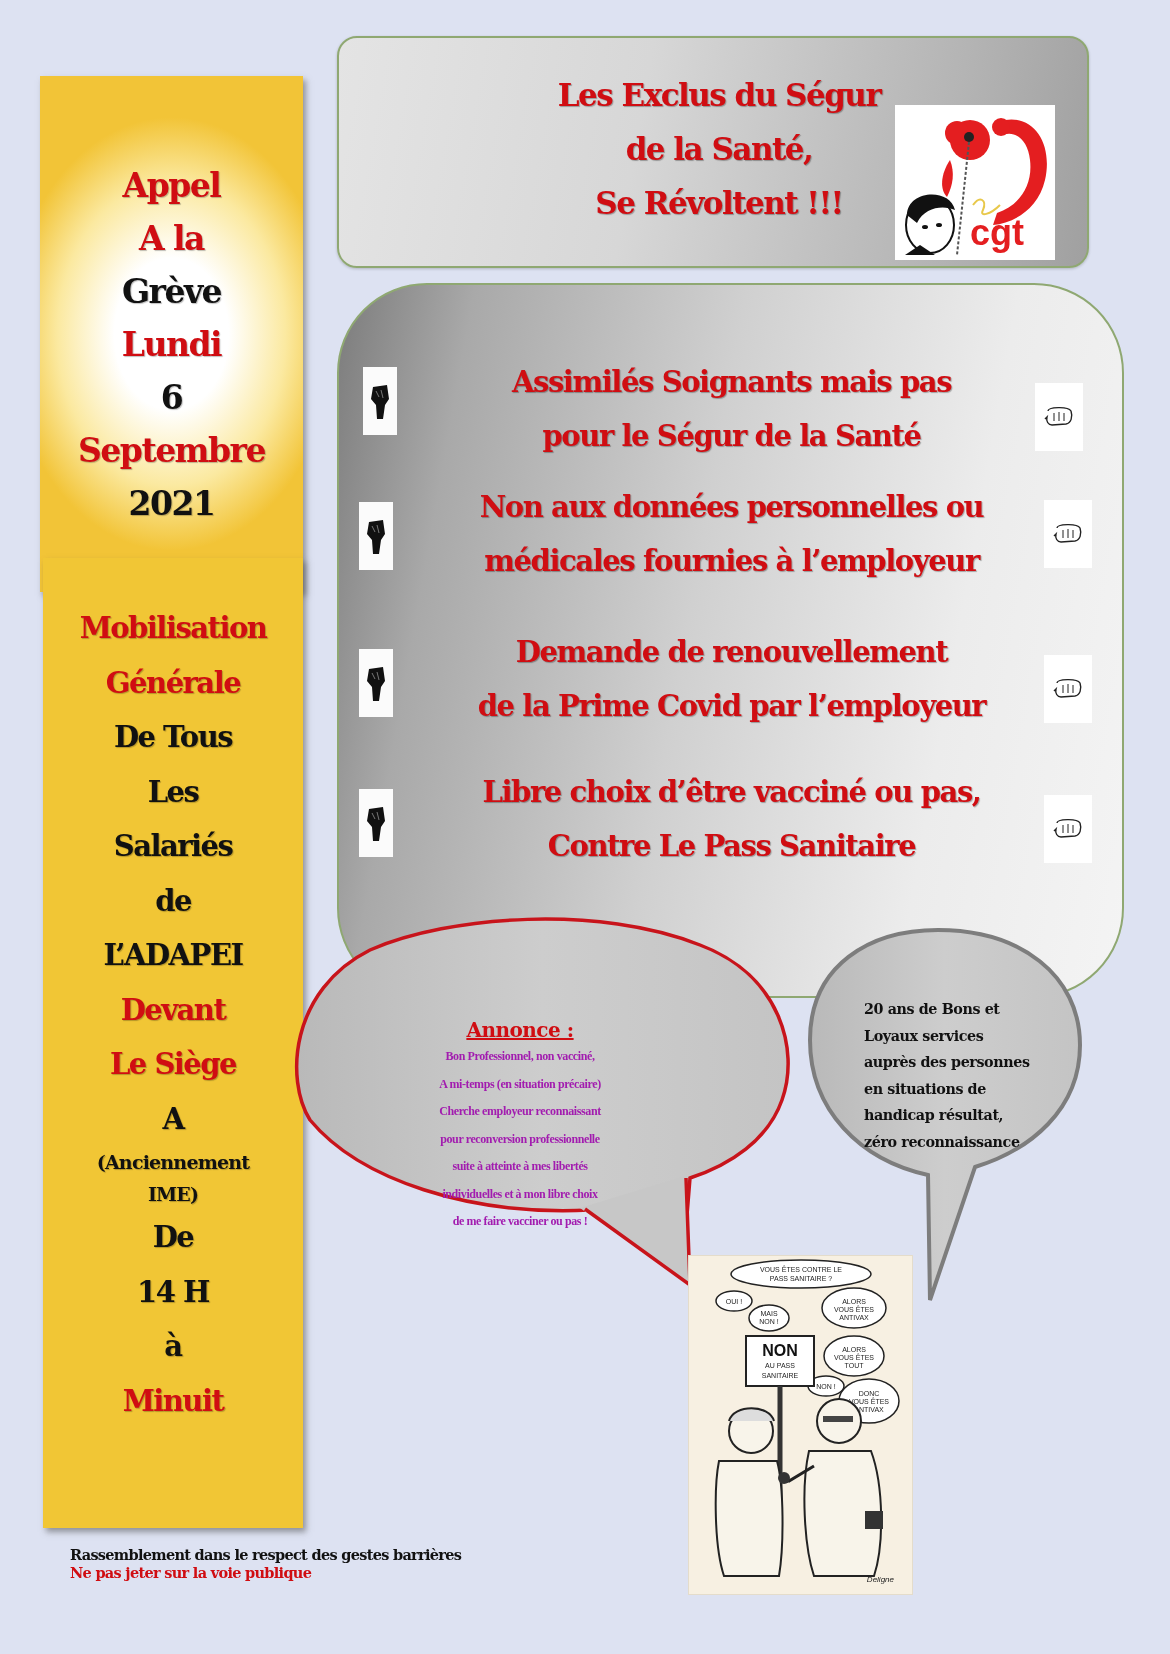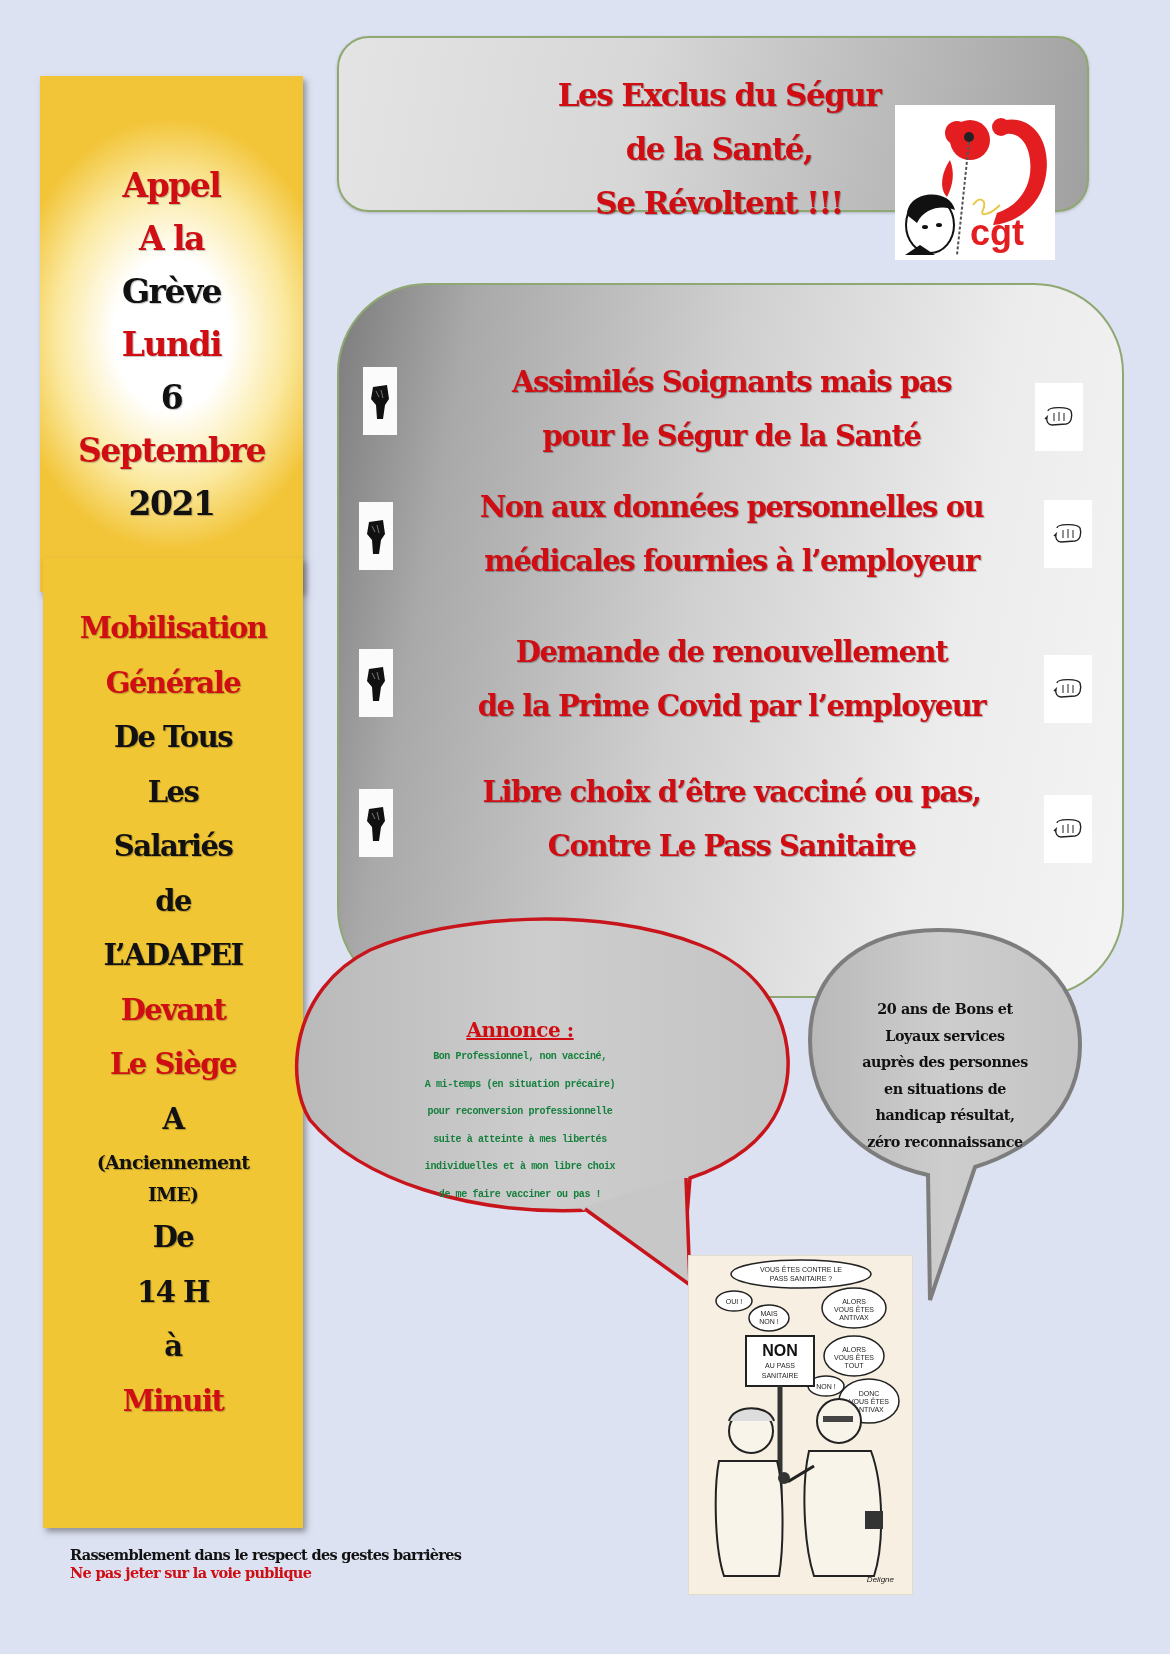--- a/index.html
+++ b/index.html
@@ -40,22 +40,22 @@
     font-size: 29px; line-height: 54.5px; letter-spacing: -1.5px;
     text-shadow: 1px 1px 1px rgba(0,0,0,0.25);
     white-space: nowrap;
   }
   .panel-mobil .line.small {
     font-size: 19px; line-height: 32px; letter-spacing: -0.8px;
   }
 
   
   .title-box {
-    position: absolute; left: 337px; top: 36px; width: 752px; height: 176px;
-    border-radius: 32px;
+    position: absolute; left: 337px; top: 36px; width: 752px; height: 232px;
+    border-radius: 20px;
     border: 2px solid #8fa872;
     background: linear-gradient(100deg, #e4e4e4 0%, #d7d7d7 40%, #b4b4b4 80%, #a0a0a0 100%);
     box-shadow: 0 1px 3px rgba(0,0,0,0.2);
   }
   .title-box .title {
     position: absolute; left: 0; top: 30px; width: 760px; text-align: center;
   }
   .title-box .title .line {
     font-family: "DejaVu Serif", serif; font-weight: bold;
     font-size: 31px; line-height: 54px; letter-spacing: -1.5px;
@@ -96,26 +96,26 @@
   .bubble-svg { position: absolute; left: 0; top: 0; }
   .annonce {
     position: absolute; left: 350px; top: 975px; width: 340px; text-align: center;
   }
   .annonce .head {
     font-family: "DejaVu Serif", serif; font-weight: bold;
     font-size: 20px; line-height: 26px; color: #d00d12;
     text-decoration: underline; letter-spacing: -0.5px; margin-top: 42px;
   }
   .annonce .body .line {
-    font-family: Liberation Mono, monospace; font-weight: bold;
-    font-size: 10px; line-height: 27.5px; color: #15803d; letter-spacing: -0.4px;
+    font-family: Liberation Serif, serif; font-weight: bold;
+    font-size: 12px; line-height: 27.5px; color: #a21caf; letter-spacing: -0.4px;
     white-space: nowrap;
   }
   .services {
-    position: absolute; left: 820px; top: 996px; width: 250px; text-align: center;
+    position: absolute; left: 864px; top: 996px; width: 250px; 
   }
   .services .line {
     font-family: "DejaVu Serif", serif; font-weight: bold;
     font-size: 14.3px; line-height: 26.5px; color: #111; letter-spacing: -0.4px;
     white-space: nowrap;
   }
 
   
   .cartoon {
     position: absolute; left: 688px; top: 1255px; width: 225px; height: 340px;
@@ -291,20 +291,21 @@
 
   <path d="M580 1208 L 690 1285 L 685 1176" fill="#c7c7c7" stroke="none"></path>
   <path d="M585 1209 L 690 1285 L 686 1178" fill="none" stroke="#c8141b" stroke-width="3.5"></path>
 </svg>
 
 <div class="annonce">
   <div class="head">Annonce :</div>
   <div class="body">
     <div class="line">Bon Professionnel, non vacciné,</div>
     <div class="line">A mi-temps (en situation précaire)</div>
+    <div class="line">Cherche employeur reconnaissant</div>
     <div class="line">pour reconversion professionnelle</div>
     <div class="line">suite à atteinte à mes libertés</div>
     <div class="line">individuelles et à mon libre choix</div>
     <div class="line">de me faire vacciner ou pas !</div>
   </div>
 </div>
 
 <div class="services">
   <div class="line">20 ans de Bons et</div>
   <div class="line">Loyaux services</div>

